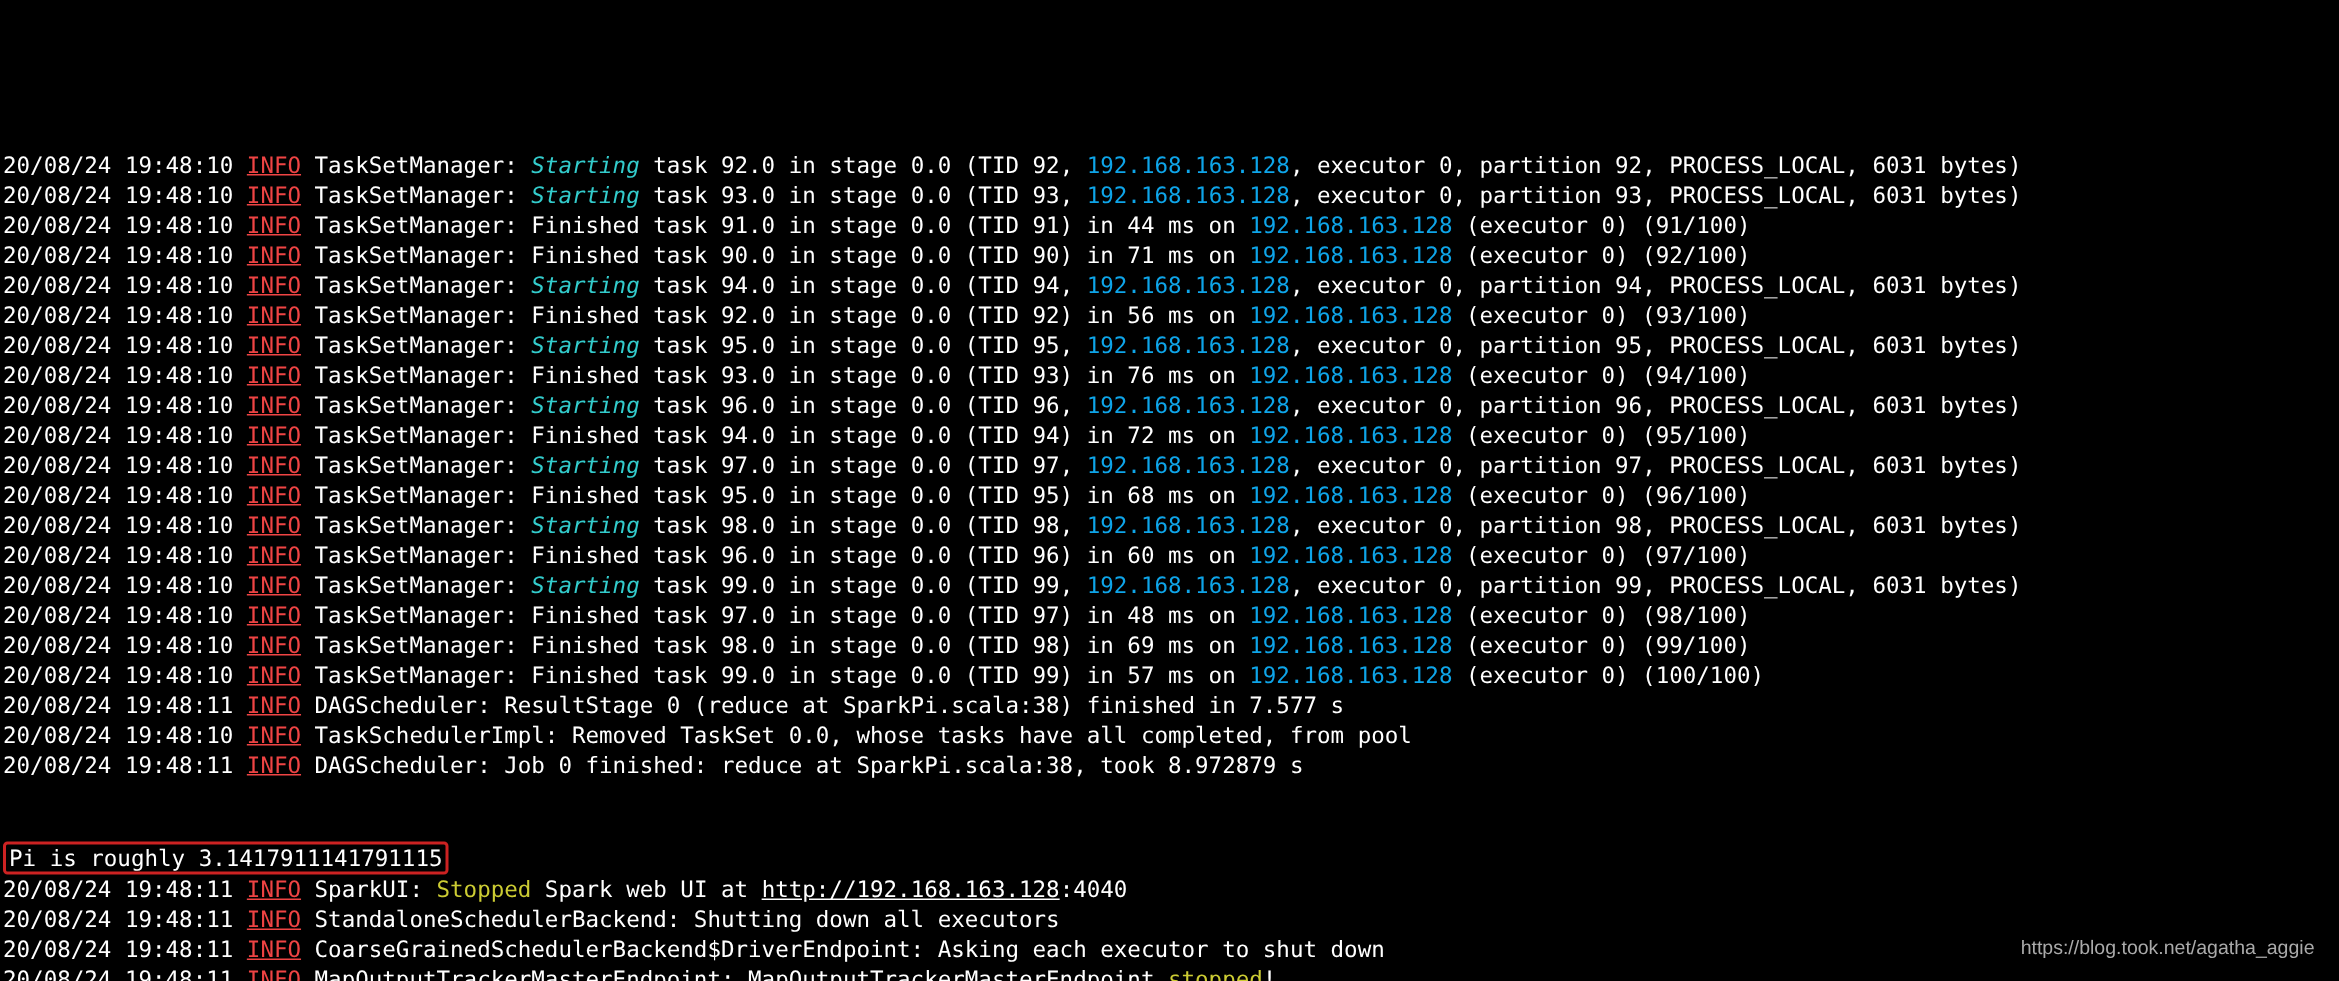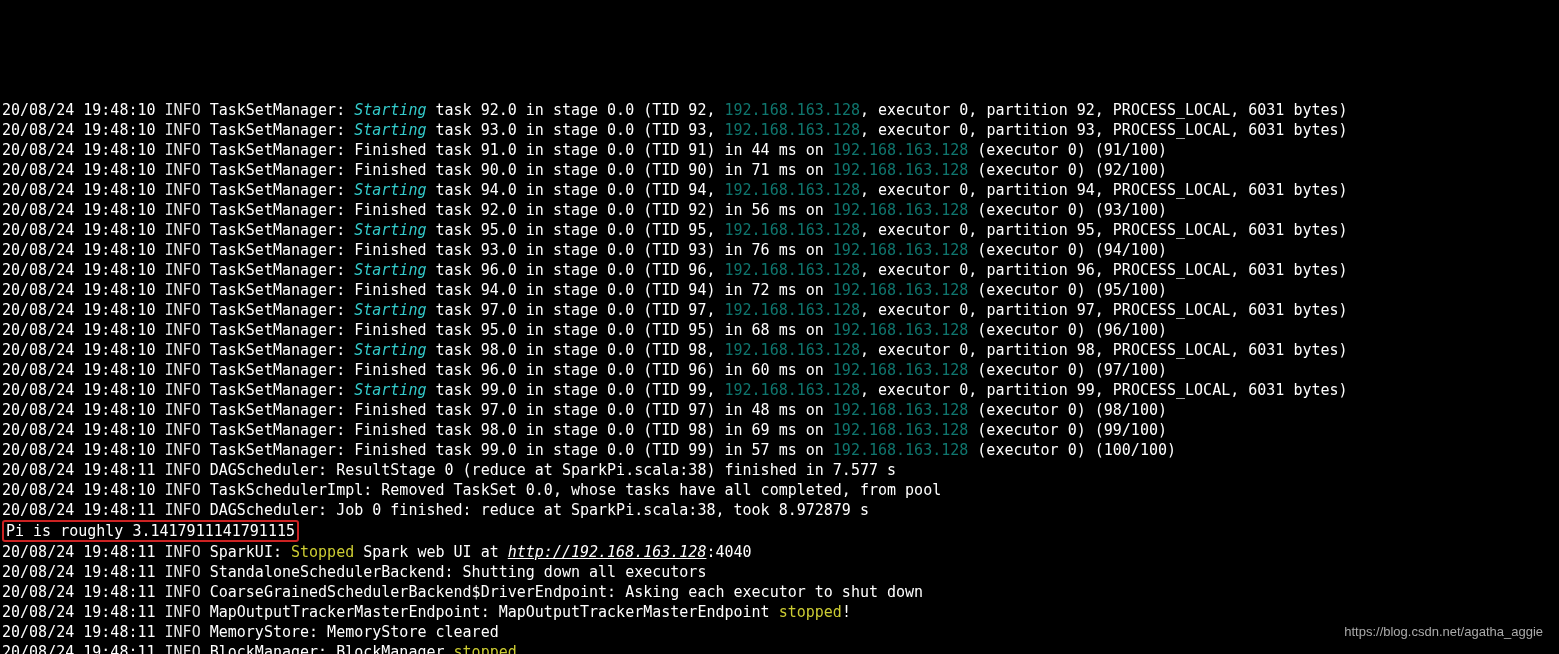--- a/index.html
+++ b/index.html
@@ -11,43 +11,44 @@
     font-size: 15px;
     line-height: 20px;
     width: 1559px;
     height: 654px;
     overflow: hidden;
     white-space: pre;
   }
   .terminal {
     padding: 0 2px;
   }
-  .info    { color: #e5e5e5; }
+  .info    { color: #ef4444; text-decoration: underline; }
   .cyan    { color: #33cccc; font-style: italic; }
-  .magenta { color: #0f766e; }
+  .magenta { color: #0ea5e9; }
   .yellow  { color: #cccc33; text-align: right; }
-  .underline { text-decoration: underline; font-style: italic; }
+  .underline { text-decoration: underline; }
   .boxed {
     display: inline-block;
     border: 2px solid #cc2222;
     border-radius: 3px;
     padding: 0 2px;
     line-height: 18px;
+    margin-top: 41px;
   }
   .watermark {
     position: absolute;
     right: 16px;
     bottom: 12px;
     color: #aaa;
     font-family: sans-serif;
     font-size: 13px;
   }
 </style>
 </head>
 <body>
 
 
 
 <div class="terminal" id="terminal"><div><span>20/08/24 19:48:10 </span><span class="info">INFO</span><span> TaskSetManager: </span><span class="cyan">Starting</span><span> task 92.0 in stage 0.0 (TID 92, </span><span class="magenta">192.168.163.128</span><span>, executor 0, partition 92, PROCESS_LOCAL, 6031 bytes)</span></div><div><span>20/08/24 19:48:10 </span><span class="info">INFO</span><span> TaskSetManager: </span><span class="cyan">Starting</span><span> task 93.0 in stage 0.0 (TID 93, </span><span class="magenta">192.168.163.128</span><span>, executor 0, partition 93, PROCESS_LOCAL, 6031 bytes)</span></div><div><span>20/08/24 19:48:10 </span><span class="info">INFO</span><span> TaskSetManager: Finished task 91.0 in stage 0.0 (TID 91) in 44 ms on </span><span class="magenta">192.168.163.128</span><span> (executor 0) (91/100)</span></div><div><span>20/08/24 19:48:10 </span><span class="info">INFO</span><span> TaskSetManager: Finished task 90.0 in stage 0.0 (TID 90) in 71 ms on </span><span class="magenta">192.168.163.128</span><span> (executor 0) (92/100)</span></div><div><span>20/08/24 19:48:10 </span><span class="info">INFO</span><span> TaskSetManager: </span><span class="cyan">Starting</span><span> task 94.0 in stage 0.0 (TID 94, </span><span class="magenta">192.168.163.128</span><span>, executor 0, partition 94, PROCESS_LOCAL, 6031 bytes)</span></div><div><span>20/08/24 19:48:10 </span><span class="info">INFO</span><span> TaskSetManager: Finished task 92.0 in stage 0.0 (TID 92) in 56 ms on </span><span class="magenta">192.168.163.128</span><span> (executor 0) (93/100)</span></div><div><span>20/08/24 19:48:10 </span><span class="info">INFO</span><span> TaskSetManager: </span><span class="cyan">Starting</span><span> task 95.0 in stage 0.0 (TID 95, </span><span class="magenta">192.168.163.128</span><span>, executor 0, partition 95, PROCESS_LOCAL, 6031 bytes)</span></div><div><span>20/08/24 19:48:10 </span><span class="info">INFO</span><span> TaskSetManager: Finished task 93.0 in stage 0.0 (TID 93) in 76 ms on </span><span class="magenta">192.168.163.128</span><span> (executor 0) (94/100)</span></div><div><span>20/08/24 19:48:10 </span><span class="info">INFO</span><span> TaskSetManager: </span><span class="cyan">Starting</span><span> task 96.0 in stage 0.0 (TID 96, </span><span class="magenta">192.168.163.128</span><span>, executor 0, partition 96, PROCESS_LOCAL, 6031 bytes)</span></div><div><span>20/08/24 19:48:10 </span><span class="info">INFO</span><span> TaskSetManager: Finished task 94.0 in stage 0.0 (TID 94) in 72 ms on </span><span class="magenta">192.168.163.128</span><span> (executor 0) (95/100)</span></div><div><span>20/08/24 19:48:10 </span><span class="info">INFO</span><span> TaskSetManager: </span><span class="cyan">Starting</span><span> task 97.0 in stage 0.0 (TID 97, </span><span class="magenta">192.168.163.128</span><span>, executor 0, partition 97, PROCESS_LOCAL, 6031 bytes)</span></div><div><span>20/08/24 19:48:10 </span><span class="info">INFO</span><span> TaskSetManager: Finished task 95.0 in stage 0.0 (TID 95) in 68 ms on </span><span class="magenta">192.168.163.128</span><span> (executor 0) (96/100)</span></div><div><span>20/08/24 19:48:10 </span><span class="info">INFO</span><span> TaskSetManager: </span><span class="cyan">Starting</span><span> task 98.0 in stage 0.0 (TID 98, </span><span class="magenta">192.168.163.128</span><span>, executor 0, partition 98, PROCESS_LOCAL, 6031 bytes)</span></div><div><span>20/08/24 19:48:10 </span><span class="info">INFO</span><span> TaskSetManager: Finished task 96.0 in stage 0.0 (TID 96) in 60 ms on </span><span class="magenta">192.168.163.128</span><span> (executor 0) (97/100)</span></div><div><span>20/08/24 19:48:10 </span><span class="info">INFO</span><span> TaskSetManager: </span><span class="cyan">Starting</span><span> task 99.0 in stage 0.0 (TID 99, </span><span class="magenta">192.168.163.128</span><span>, executor 0, partition 99, PROCESS_LOCAL, 6031 bytes)</span></div><div><span>20/08/24 19:48:10 </span><span class="info">INFO</span><span> TaskSetManager: Finished task 97.0 in stage 0.0 (TID 97) in 48 ms on </span><span class="magenta">192.168.163.128</span><span> (executor 0) (98/100)</span></div><div><span>20/08/24 19:48:10 </span><span class="info">INFO</span><span> TaskSetManager: Finished task 98.0 in stage 0.0 (TID 98) in 69 ms on </span><span class="magenta">192.168.163.128</span><span> (executor 0) (99/100)</span></div><div><span>20/08/24 19:48:10 </span><span class="info">INFO</span><span> TaskSetManager: Finished task 99.0 in stage 0.0 (TID 99) in 57 ms on </span><span class="magenta">192.168.163.128</span><span> (executor 0) (100/100)</span></div><div><span>20/08/24 19:48:11 </span><span class="info">INFO</span><span> DAGScheduler: ResultStage 0 (reduce at SparkPi.scala:38) finished in 7.577 s</span></div><div><span>20/08/24 19:48:10 </span><span class="info">INFO</span><span> TaskSchedulerImpl: Removed TaskSet 0.0, whose tasks have all completed, from pool</span></div><div><span>20/08/24 19:48:11 </span><span class="info">INFO</span><span> DAGScheduler: Job 0 finished: reduce at SparkPi.scala:38, took 8.972879 s</span></div><div><span class="boxed">Pi is roughly 3.1417911141791115</span></div><div><span>20/08/24 19:48:11 </span><span class="info">INFO</span><span> SparkUI: </span><span class="yellow">Stopped</span><span> Spark web UI at </span><span class="underline">http://192.168.163.128</span><span>:4040</span></div><div><span>20/08/24 19:48:11 </span><span class="info">INFO</span><span> StandaloneSchedulerBackend: Shutting down all executors</span></div><div><span>20/08/24 19:48:11 </span><span class="info">INFO</span><span> CoarseGrainedSchedulerBackend$DriverEndpoint: Asking each executor to shut down</span></div><div><span>20/08/24 19:48:11 </span><span class="info">INFO</span><span> MapOutputTrackerMasterEndpoint: MapOutputTrackerMasterEndpoint </span><span class="yellow">stopped</span><span>!</span></div><div><span>20/08/24 19:48:11 </span><span class="info">INFO</span><span> MemoryStore: MemoryStore cleared</span></div><div><span>20/08/24 19:48:11 </span><span class="info">INFO</span><span> BlockManager: BlockManager </span><span class="yellow">stopped</span></div></div>
-<div class="watermark">https://blog.csdn.net/agatha_aggie</div>
+<div class="watermark">https://blog.took.net/agatha_aggie</div>
 
 
 
 
 </body></html>

